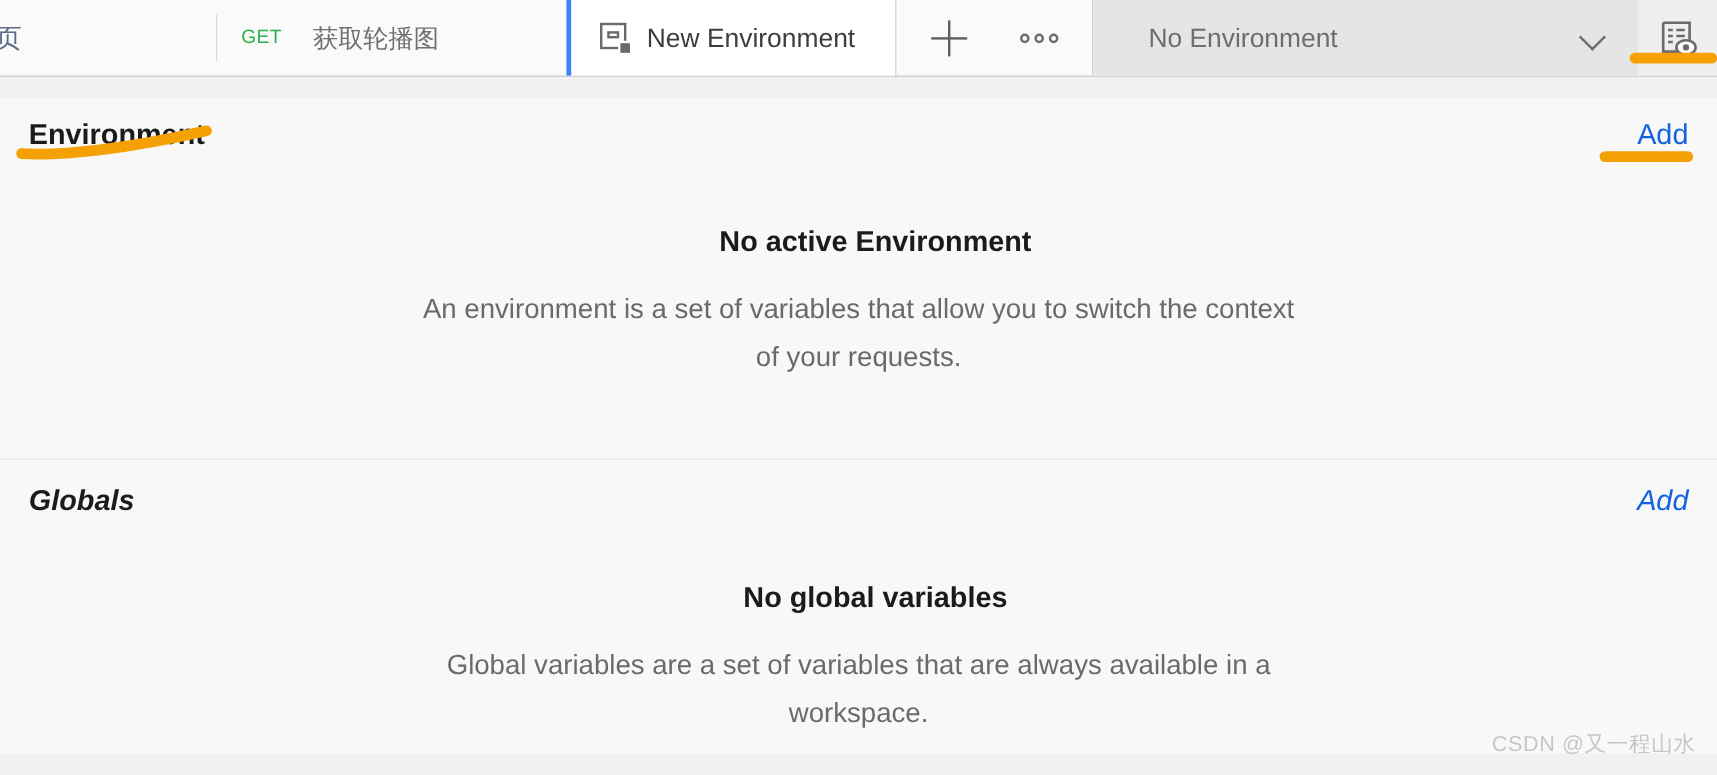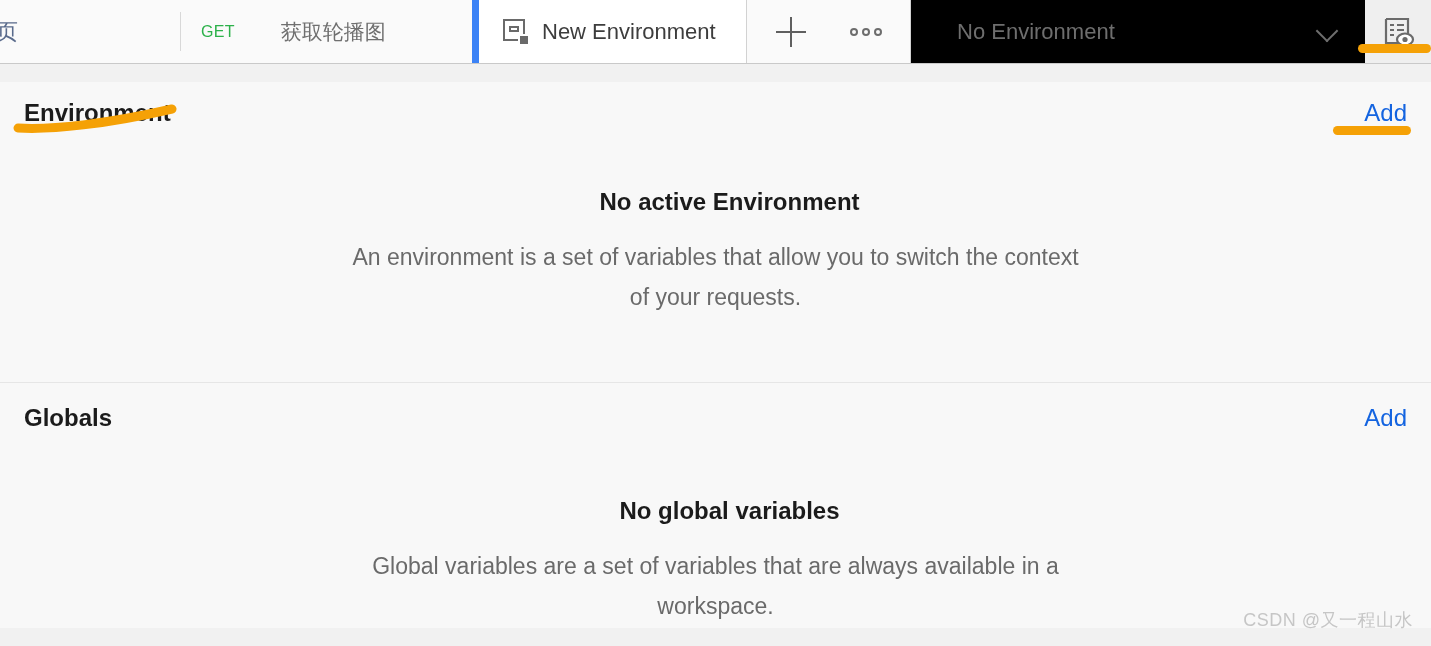--- a/index.html
+++ b/index.html
@@ -54,26 +54,26 @@
   .tab-get {
     width: 291px;
     padding-left: 20px;
     gap: 26px;
   }
   .verb-get {
     color: #2cb14a;
     font-size: 16px;
     letter-spacing: 0.3px;
   }
-  .tab-get .lbl { font-size: 21px; color: #6f6f6f; margin-left: 20px; }
+  .tab-get .lbl { font-size: 21px; color: #6f6f6f; }
 
   .tab-active {
     width: 275px;
     background: #ffffff;
-    border-left: 7px solid #3b82f6;
+    border-left: 4px solid #3b82f6;
     border-right: 1px solid #d2d2d2;
     padding-left: 24px;
     gap: 13px;
     color: #3a3a3a;
   }
   .tab-active .lbl { font-size: 22px; color: #3d3d3d; }
 
   
   .env-ic { position: relative; width: 26px; height: 26px; flex: 0 0 26px; }
   .env-ic .frame2 {
@@ -115,21 +115,21 @@
     display: block; width: 8px; height: 8px; border-radius: 50%;
     border: 2px solid #6d6d6d; box-sizing: border-box;
   }
 
   .env-select {
     flex: 1;
     display: flex;
     align-items: center;
     padding-left: 46px;
     padding-right: 26px;
-    background: #000000;
+    background: #e5e5e5;
     cursor: pointer;
   }
   .env-select .lbl {
     flex: 1;
     font-size: 22px;
     color: #6e6e6e;
   }
   .chev {
     width: 22px; height: 22px; position: relative; flex: 0 0 22px;
   }
@@ -304,25 +304,25 @@
     <div class="ann-bar" style="right:20px; top:44px; width:78px; height:9px;"></div>
   </div>
 
   <div class="empty-block" style="margin-top:44px;">
     <p class="empty-title">No active Environment</p>
     <p class="empty-desc">An environment is a set of variables that allow you to switch the context of your requests.</p>
   </div>
 
   <div class="divider" style="margin-top:65px;"></div>
 
-  <div class="section-head" style="height:70px;">
+  <div class="section-head" style="height:70px;font-style:italic;">
     <span class="section-title">Globals</span>
     <span class="add-link">Add</span>
   </div>
 
-  <div class="empty-block" style="margin-top:44px;">
+  <div class="empty-block" style="margin-top:32px;">
     <p class="empty-title">No global variables</p>
     <p class="empty-desc" style="width:800px;">Global variables are a set of variables that are always available in a workspace.</p>
   </div>
 </div>
 
 <div class="watermark">CSDN @又一程山水</div>
 <div class="footer-strip"></div>
 
 </body></html>

